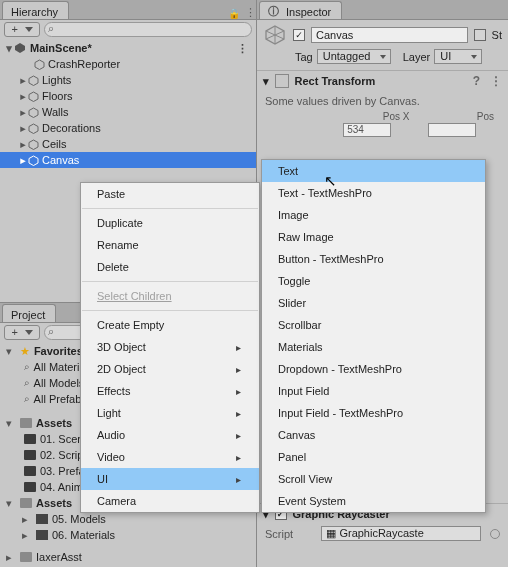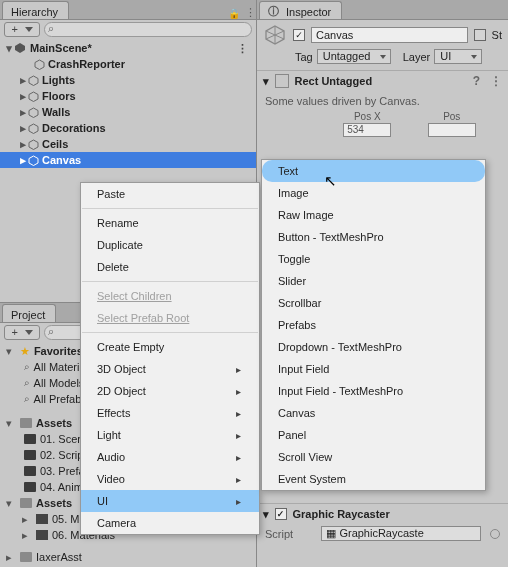--- a/index.html
+++ b/index.html
@@ -10,21 +10,21 @@
 .left { position: absolute; left: 0; top: 0; width: 256px; height: 567px; display: flex; flex-direction: column; }
 .right { position: absolute; left: 256px; top: 0; width: 252px; height: 567px; border-left: 1px solid #888; }
 .hierarchy-body { background: #c8c8c8; flex: 1; }
 .toolbar { display: flex; align-items: center; height: 18px; padding: 2px 4px; gap: 4px; }
 .search { flex: 1; height: 15px; border: 1px solid #999; border-radius: 8px; background: #d8d8d8; padding-left: 14px; position: relative; line-height: 13px; }
 .search::before { content: "⌕"; position: absolute; left: 3px; top: -1px; color: #666; font-size: 11px; }
 .dropdown-btn { width: 36px; height: 15px; border: 1px solid #888; border-radius: 3px; background: #cfcfcf; display: flex; align-items: center; justify-content: space-around; padding: 0 3px; }
 .tri { width: 0; height: 0; border-left: 4px solid transparent; border-right: 4px solid transparent; border-top: 5px solid #555; }
 .plus { font-size: 11px; color: #444; }
 .tree { padding: 2px 0; }
-.tree-row { display: flex; align-items: center; height: 16px; padding-left: 4px; white-space: nowrap; font-weight: bold; }
+.tree-row { display: flex; align-items: center; height: 16px; padding-left: 4px; white-space: nowrap; }
 .tree-row.scene { font-weight: bold; }
 .tree-row.selected { background: #3e7de0; color: #fff; }
 .tree-row .fold { width: 10px; text-align: center; color: #555; }
 .tree-row .cube { width: 11px; height: 11px; margin-right: 3px; display: inline-flex; align-items: center; justify-content: center; }
 .tree-row .cube svg { width: 11px; height: 11px; }
 .tree-row.i1 { padding-left: 18px; }
 .tree-row.i2 { padding-left: 34px; }
 .scene-dots { margin-left: auto; margin-right: 6px; letter-spacing: 2px; color: #444; font-size: 11px; }
 .scene-icon { width: 12px; height: 12px; margin-right: 4px; }
 .project-panel { border-top: 1px solid #888; background: #c8c8c8; }
@@ -43,30 +43,30 @@
 .name-field { flex: 1; height: 16px; border: 1px solid #888; background: #eee; padding: 0 4px; line-height: 14px; }
 .tag-row { display: flex; align-items: center; gap: 4px; padding: 3px 0 6px 32px; }
 .dd { height: 15px; border: 1px solid #888; background: #d4d4d4; padding: 0 14px 0 5px; line-height: 13px; position: relative; }
 .dd::after { content:""; position:absolute; right:4px; top:5px; border-left:3px solid transparent; border-right:3px solid transparent; border-top:4px solid #555; }
 .component { border-top: 1px solid #aaa; }
 .comp-head { display: flex; align-items: center; height: 20px; padding: 0 6px; gap: 6px; font-weight: bold; }
 .comp-head .gear { margin-left: auto; color: #666; font-size: 12px; }
 .comp-body { padding: 4px 14px 6px 8px; font-size: 10px; color: #555; }
 .pos-grid { display: flex; gap: 0; margin-top: 4px; }
 .pos-col { flex:1; text-align:center; }
-.pos-col .lbl { font-size: 10px; color: #555; }
+.pos-col .lbl { font-size: 10px; color: #555; text-align: right; }
 .pos-col .val { border: 1px solid #888; background: #eee; height: 14px; line-height: 12px; width: 48px; margin: 1px auto 0; font-size: 10px; padding-left: 3px; text-align:left; }
 .overlay { position: absolute; background: #f0f0f0; border: 1px solid #999; box-shadow: 2px 2px 6px rgba(0,0,0,0.25); }
 .ctx1 { left: 80px; top: 182px; width: 180px; }
 .ctx2 { left: 261px; top: 159px; width: 225px; }
 .menu-item { display: flex; align-items: center; height: 22px; padding: 0 18px 0 16px; font-size: 12px; color: #222; }
 .menu-item.disabled { color: #a0a0a0; text-decoration: underline; }
 .menu-item .arrow { margin-left: auto; font-size: 10px; color: #444; }
 .menu-item.hl { background: #91c9f7; }
-.menu-item.hl2 { background: #91c9f7; border-radius: 10px; }
+.menu-item.hl2 { background: #91c9f7; }
 .sep { height: 1px; background: #d0d0d0; margin: 3px 1px; }
 .cursor { position: absolute; left: 324px; top: 172px; font-size: 15px; color: #000; pointer-events: none; }
 .icon-lock { font-size:10px; color:#666; margin-left:auto; margin-right:4px; }
 .insp-menu { width:11px; text-align:center; color:#555; }
 .rt-icon { width:14px; height:14px; border:1px solid #888; }
 .proj-tabs { display:flex; align-items:flex-end; height:20px; background:#a9a9a9; border-bottom:1px solid #888; position:relative; }
 .script-row { display:flex; align-items:center; padding:2px 8px; gap:6px; }
 .script-box { flex:1; border:1px solid #888; background:#ddd; height:15px; padding:0 4px; line-height:13px; font-size:10px; display:flex; align-items:center; gap:3px; }
 .circ { width:10px;height:10px;border:1px solid #888; border-radius:50%; margin-left:3px; }
 </style>
@@ -265,21 +265,21 @@
       <span>Tag</span>
       <div class="dd" style="width:74px"><span>Untagged</span></div>
       <span style="margin-left:8px">Layer</span>
       <div class="dd" style="width:48px"><span>UI</span></div>
     </div>
   </div>
   <div class="component">
     <div class="comp-head">
       <span class="fold">▾</span>
       <span class="rt-icon"></span>
-      <span>Rect Untagged</span>
+      <span>Rect Transform</span>
       <span class="gear">?</span>
       <span class="gear" style="margin-left:4px">⋮</span>
     </div>
     <div class="comp-body">
       <div>Some values driven by Canvas.</div>
       <div class="pos-grid" style="margin-left:60px">
         <div class="pos-col">
             <div class="lbl">Pos X</div>
             <div class="val">534</div>
           </div>
@@ -309,35 +309,32 @@
     </div>
   </div>
 </div>
 
 <div class="overlay ctx1">
   <div class="menu-item">
       <span>Paste</span>
     </div>
   <div class="sep"></div>
   <div class="menu-item">
+      <span>Duplicate</span>
+    </div>
+  <div class="menu-item">
       <span>Rename</span>
-    </div>
-  <div class="menu-item">
-      <span>Duplicate</span>
     </div>
   <div class="menu-item">
       <span>Delete</span>
     </div>
   <div class="sep"></div>
   <div class="menu-item disabled">
       <span>Select Children</span>
     </div>
-  <div class="menu-item disabled">
-      <span>Select Prefab Root</span>
-    </div>
   <div class="sep"></div>
   <div class="menu-item">
       <span>Create Empty</span>
     </div>
   <div class="menu-item">
       <span>3D Object</span>
       <span class="arrow">▸</span>
     </div>
   <div class="menu-item">
       <span>2D Object</span>
@@ -366,39 +363,42 @@
   <div class="menu-item">
       <span>Camera</span>
     </div>
 </div>
 
 <div class="overlay ctx2">
   <div class="menu-item hl2">
       <span>Text</span>
     </div>
   <div class="menu-item">
+      <span>Text - TextMeshPro</span>
+    </div>
+  <div class="menu-item">
       <span>Image</span>
     </div>
   <div class="menu-item">
       <span>Raw Image</span>
     </div>
   <div class="menu-item">
       <span>Button - TextMeshPro</span>
     </div>
   <div class="menu-item">
       <span>Toggle</span>
     </div>
   <div class="menu-item">
       <span>Slider</span>
     </div>
   <div class="menu-item">
       <span>Scrollbar</span>
     </div>
   <div class="menu-item">
-      <span>Prefabs</span>
+      <span>Materials</span>
     </div>
   <div class="menu-item">
       <span>Dropdown - TextMeshPro</span>
     </div>
   <div class="menu-item">
       <span>Input Field</span>
     </div>
   <div class="menu-item">
       <span>Input Field - TextMeshPro</span>
     </div>

